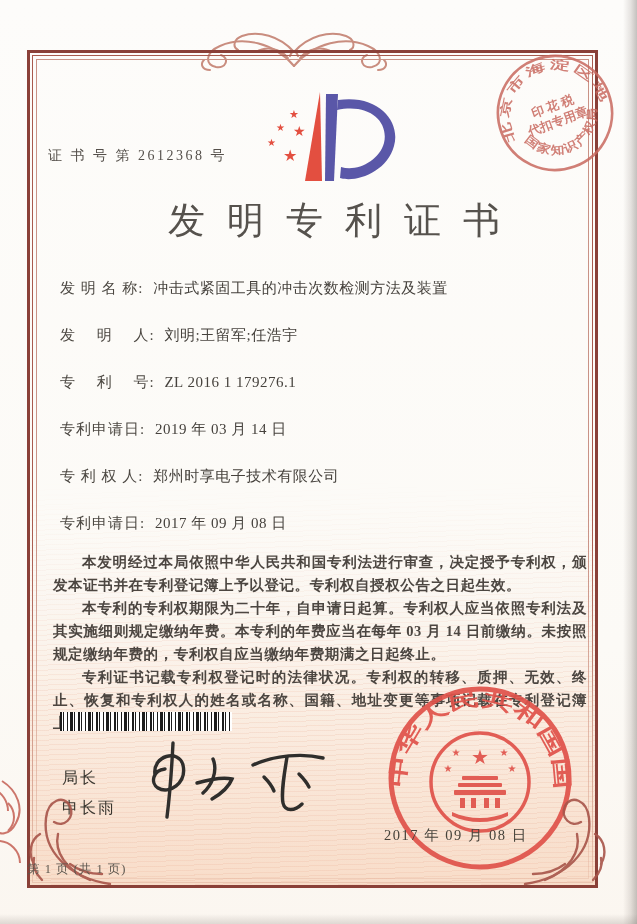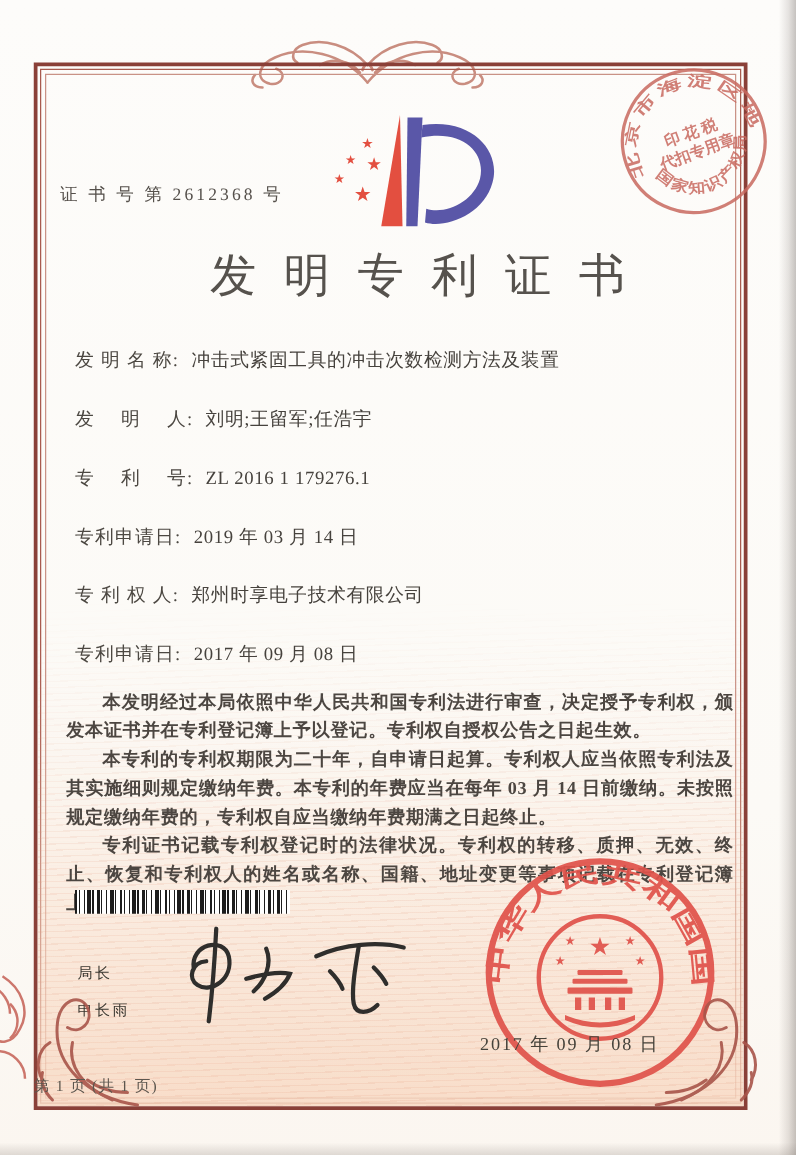--- a/index.html
+++ b/index.html
@@ -39,21 +39,21 @@
   
   .paras{position:absolute;left:53px;top:551px;width:534px;font-size:14.5px;line-height:23px;
     text-align:justify;color:#4c4641;}
   .paras p{margin:0;text-indent:2em;letter-spacing:.6px;font-weight:bold;}
   
   .barcode{position:absolute;left:60px;top:712px;width:172px;height:19px;
     background:repeating-linear-gradient(90deg,
       #1c1c1c 0 2px,#fff 2px 3px,#1c1c1c 3px 4px,#fff 4px 7px,
       #1c1c1c 7px 8px,#fff 8px 10px,#1c1c1c 10px 13px,#fff 13px 14px,
       #1c1c1c 14px 15px,#fff 15px 18px);}
-  .signer{position:absolute;left:62px;top:763px;font-size:12px;color:#39362f;line-height:30px;letter-spacing:2px;}
+  .signer{position:absolute;left:62px;top:763px;font-size:16px;color:#39362f;line-height:30px;letter-spacing:2px;}
   .signature{position:absolute;left:125px;top:733px;width:215px;height:90px;}
   
   .seal{position:absolute;left:382px;top:680px;width:196px;height:196px;opacity:.92;}
   .seal-date{position:absolute;left:384px;top:826px;font-size:14.5px;letter-spacing:1.5px;color:#45423a;}
   .footer{position:absolute;left:27px;top:861px;width:571px;text-align:left;
     font-size:12.5px;letter-spacing:1px;color:#5c564e;}
   .orn{position:absolute;}
 </style>
 </head>
 <body>

